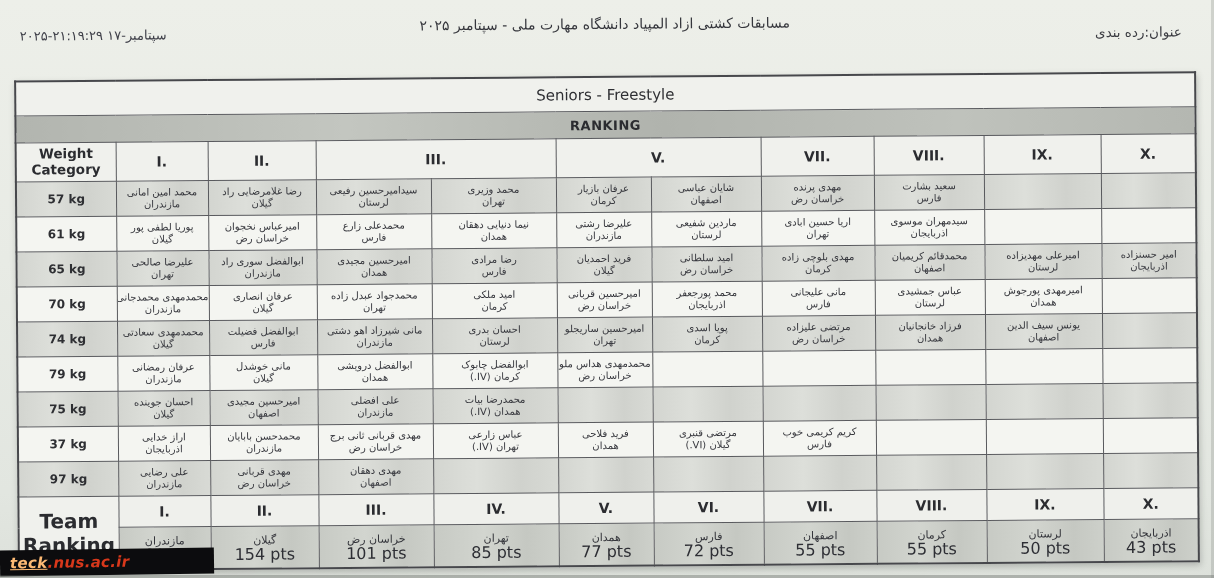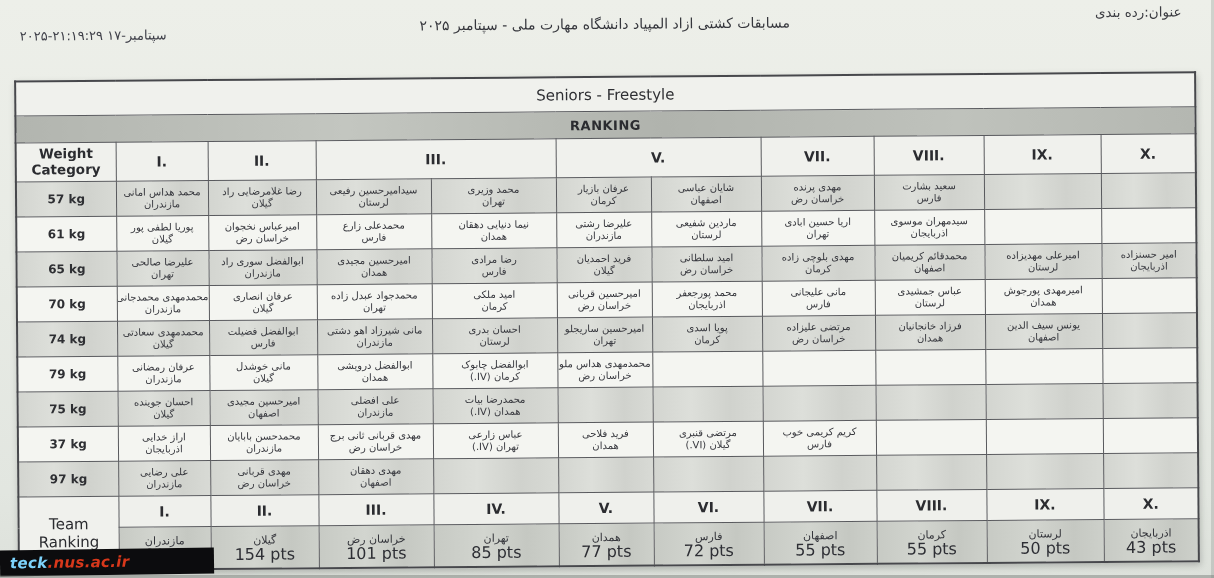--- a/index.html
+++ b/index.html
@@ -2,21 +2,21 @@
 <html><head>
 <meta charset="utf-8">
 <style>
   html,body{margin:0;padding:0;}
   body{
     width:1214px;height:578px;position:relative;overflow:hidden;
     background:linear-gradient(180deg,#edefe9 0%,#e8ebe5 45%,#e2e6e0 85%,#dde1db 100%);
     font-family:"DejaVu Sans",sans-serif;color:#313238;
   }
   .sheet{position:absolute;inset:0;transform:rotate(-0.45deg);transform-origin:600px 320px;}
-  .title-label{position:absolute;top:8px;right:30px;font-size:13.5px;color:#3b3c42;}
+  .title-label{position:absolute;top:28px;right:30px;font-size:13.5px;color:#3b3c42;}
   .doc-title{position:absolute;top:16px;left:50%;transform:translateX(-50%);font-size:14px;color:#36373d;white-space:nowrap;}
   .datetime{position:absolute;top:24px;left:22px;font-size:13px;color:#40414a;}
 
   table.results{
     position:absolute;left:16px;top:76px;width:1180px;
     border-collapse:collapse;table-layout:fixed;
     background:#f2f3ef;border:2px solid #47484c;
     box-shadow:1px 3px 6px rgba(60,65,60,.28);
   }
   .results td,.results th{border:1px solid #595a5e;padding:0;text-align:center;vertical-align:middle;overflow:hidden;}
@@ -27,31 +27,31 @@
   }
   .head-row th{height:38px;font-size:14px;font-weight:700;background:#f0f1ed;color:#2b2c30;line-height:1.15;}
   .head-row th.wc{font-size:13.5px;}
   tr.shade td{background:linear-gradient(90deg,#d3d5d0,#dddfda 35%,#d0d2cd 70%,#d8dad5);}
   tr.plain td{background:#f4f5f1;}
   td.weight{font-size:12px;font-weight:600;color:#2e2f33;}
   td.ath{height:34px;}
   td.ath .nm{font-size:10px;line-height:12px;color:#34353b;white-space:nowrap;}
   td.ath .pv{font-size:10px;line-height:12px;color:#3a3b41;white-space:nowrap;}
   .team-head th{height:30px;font-size:14px;font-weight:700;background:#eff0ec;color:#2b2c30;}
-  th.team-label{font-size:15px;font-weight:400;background:#f0f1ed;line-height:1.2;}
+  th.team-label{font-size:20px;font-weight:700;background:#f0f1ed;line-height:1.2;}
   .team-data td{height:41px;background:linear-gradient(90deg,#c7cac4,#d2d5cf 40%,#c5c8c2 75%,#cdd0ca);}
   .team-data .tn{font-size:11px;line-height:13px;color:#33343a;}
   .team-data .pts{font-size:16px;line-height:15px;color:#2e2f35;}
 
   .watermark{
     position:absolute;left:0;bottom:3px;width:214px;height:26px;background:#0c0c0e;
     display:flex;align-items:center;padding-left:10px;box-sizing:border-box;transform:rotate(-0.8deg);
     font-style:italic;font-weight:700;font-size:15px;letter-spacing:.3px;
   }
-  .watermark .wm-a{color:#7dd3fc;}
+  .watermark .wm-a{color:#fdba74;text-decoration:underline;}
   .watermark .wm-b{color:#d8381b;}
   .edge-b{position:absolute;left:0;right:0;bottom:0;height:3px;background:rgba(95,100,95,.38);}
   .edge-r{position:absolute;top:0;bottom:0;right:0;width:3px;background:rgba(120,125,120,.25);}
 </style>
 </head>
 <body>
 
 <div class="sheet">
   <div class="title-label" dir="rtl">عنوان:رده بندی</div>
   <div class="doc-title" dir="rtl">مسابقات کشتی ازاد المپیاد دانشگاه مهارت ملی - سپتامبر ۲۰۲۵</div>
@@ -86,21 +86,21 @@
           <th colspan="2">V.</th>
           <th colspan="1">VII.</th>
           <th colspan="1">VIII.</th>
           <th colspan="1">IX.</th>
           <th colspan="1">X.</th>
         </tr>
 
     <tr class="shade">
           <td class="weight">57 kg</td>
           <td class="ath" dir="rtl">
-            <div class="nm">محمد هداس امانی</div>
+            <div class="nm">محمد امین امانی</div>
             <div class="pv">مازندران</div>
           </td>
           <td class="ath" dir="rtl">
             <div class="nm">رضا غلامرضایی راد</div>
             <div class="pv">گیلان</div>
           </td>
           <td class="ath" dir="rtl">
             <div class="nm">سیدامیرحسین رفیعی</div>
             <div class="pv">لرستان</div>
           </td>

